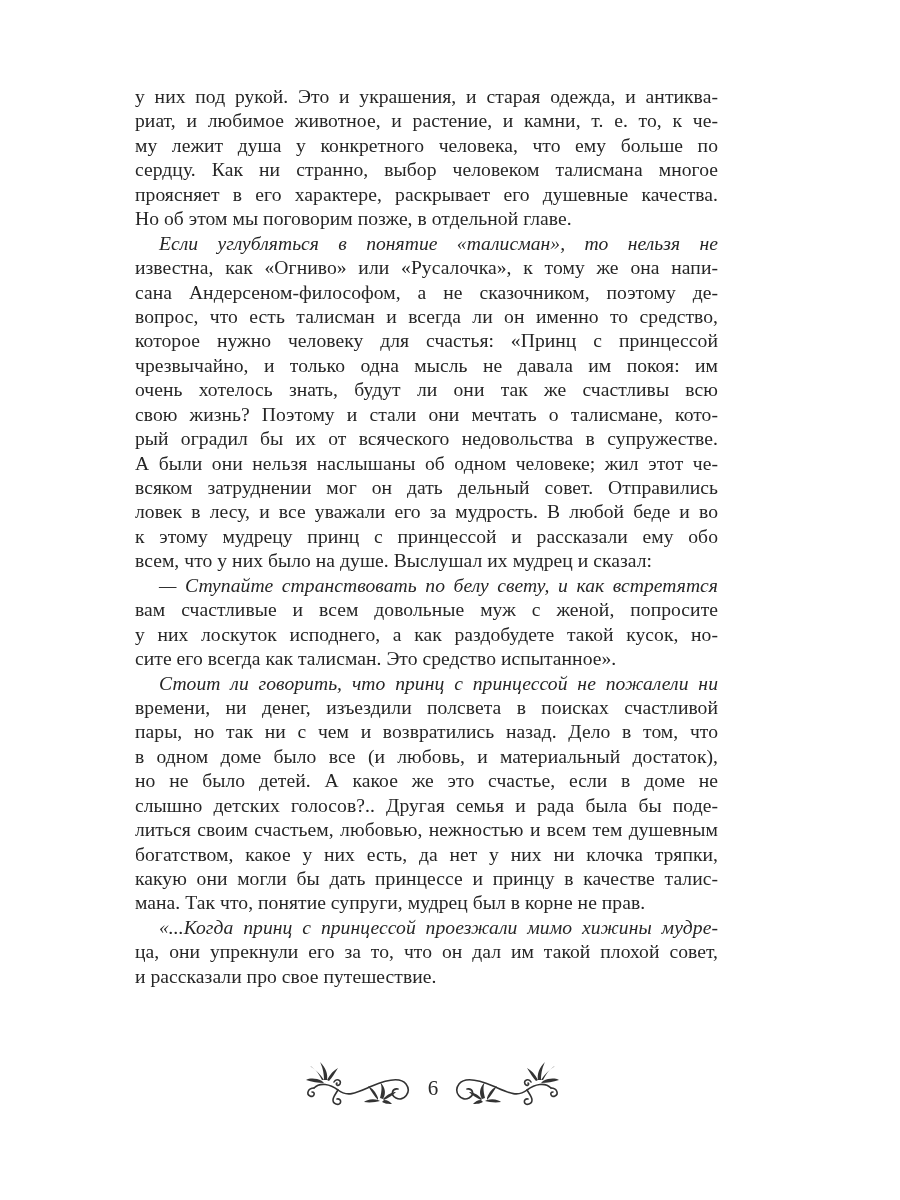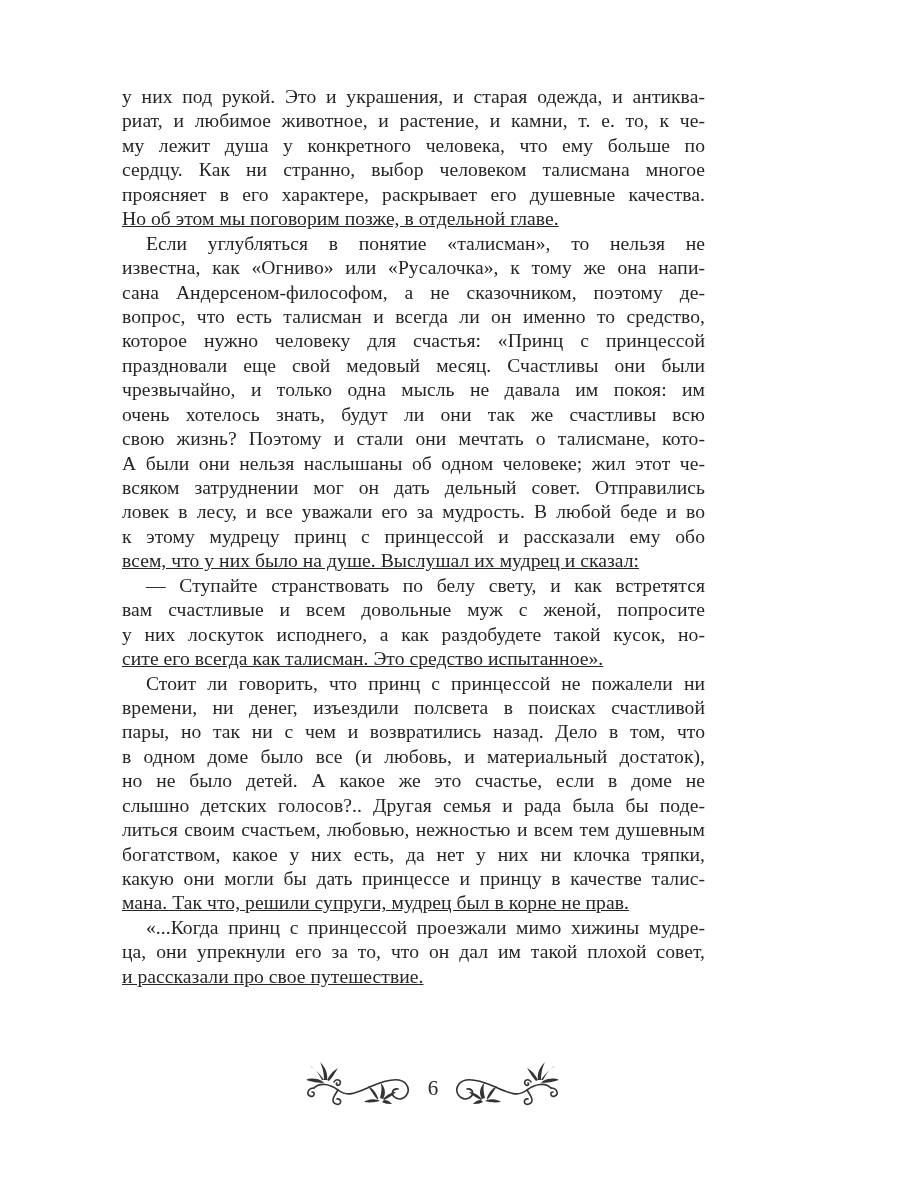--- a/index.html
+++ b/index.html
@@ -10,40 +10,40 @@
   body {
     width: 900px;
     height: 1200px;
     position: relative;
     overflow: hidden;
     font-family: "Liberation Serif", "DejaVu Serif", serif;
     color: #262626;
   }
   .page-body {
     position: absolute;
-    left: 122px;
+    left: 135px;
     top: 85px;
     width: 583px;
   }
   .line {
     display: block;
     height: 24.45px;
     line-height: 24.45px;
     font-size: 19.6px;
     white-space: nowrap;
     text-align: justify;
     text-align-last: justify;
     letter-spacing: 0.05px;
   }
   .line.last {
     text-align-last: left;
-    text-decoration: underline;
   }
   .line.indent {
     padding-left: 24px;
+    font-style: italic;
   }
   .footer {
     position: absolute;
     left: 300px;
     top: 1060px;
     width: 265px;
     height: 55px;
   }
   .ornament {
     position: absolute;
@@ -72,43 +72,43 @@
     <span class="line">риат, и любимое животное, и растение, и камни, т. е. то, к че-</span>
     <span class="line">му лежит душа у конкретного человека, что ему больше по</span>
     <span class="line">сердцу. Как ни странно, выбор человеком талисмана многое</span>
     <span class="line">проясняет в его характере, раскрывает его душевные качества.</span>
     <span class="line last">Но об этом мы поговорим позже, в отдельной главе.</span>
     <span class="line indent">Если углубляться в понятие «талисман», то нельзя не</span>
     <span class="line">известна, как «Огниво» или «Русалочка», к тому же она напи-</span>
     <span class="line">сана Андерсеном-философом, а не сказочником, поэтому де-</span>
     <span class="line">вопрос, что есть талисман и всегда ли он именно то средство,</span>
     <span class="line">которое нужно человеку для счастья: «Принц с принцессой</span>
-    <span class="line">праздновали еще свой медовый месяц. Счастливы они были</span>
     <span class="line">чрезвычайно, и только одна мысль не давала им покоя: им</span>
     <span class="line">очень хотелось знать, будут ли они так же счастливы всю</span>
     <span class="line">свою жизнь? Поэтому и стали они мечтать о талисмане, кото-</span>
+    <span class="line">рый оградил бы их от всяческого недовольства в супружестве.</span>
     <span class="line">А были они нельзя наслышаны об одном человеке; жил этот че-</span>
     <span class="line">всяком затруднении мог он дать дельный совет. Отправились</span>
     <span class="line">ловек в лесу, и все уважали его за мудрость. В любой беде и во</span>
     <span class="line">к этому мудрецу принц с принцессой и рассказали ему обо</span>
     <span class="line last">всем, что у них было на душе. Выслушал их мудрец и сказал:</span>
     <span class="line indent">— Ступайте странствовать по белу свету, и как встретятся</span>
     <span class="line">вам счастливые и всем довольные муж с женой, попросите</span>
     <span class="line">у них лоскуток исподнего, а как раздобудете такой кусок, но-</span>
     <span class="line last">сите его всегда как талисман. Это средство испытанное».</span>
     <span class="line indent">Стоит ли говорить, что принц с принцессой не пожалели ни</span>
     <span class="line">времени, ни денег, изъездили полсвета в поисках счастливой</span>
     <span class="line">пары, но так ни с чем и возвратились назад. Дело в том, что</span>
     <span class="line">в одном доме было все (и любовь, и материальный достаток),</span>
     <span class="line">но не было детей. А какое же это счастье, если в доме не</span>
     <span class="line">слышно детских голосов?.. Другая семья и рада была бы поде-</span>
     <span class="line">литься своим счастьем, любовью, нежностью и всем тем душевным</span>
     <span class="line">богатством, какое у них есть, да нет у них ни клочка тряпки,</span>
     <span class="line">какую они могли бы дать принцессе и принцу в качестве талис-</span>
-    <span class="line last">мана. Так что, решили супруги, мудрец был в корне не прав.</span>
+    <span class="line last">мана. Так что, понятие супруги, мудрец был в корне не прав.</span>
     <span class="line indent">«...Когда принц с принцессой проезжали мимо хижины мудре-</span>
     <span class="line">ца, они упрекнули его за то, что он дал им такой плохой совет,</span>
     <span class="line last">и рассказали про свое путешествие.</span>
   </div>
 
 <div class="footer">
   <svg class="ornament left" viewBox="0 0 115 50" xmlns="http://www.w3.org/2000/svg">
     <g fill="none" stroke="#333" stroke-width="1.6" stroke-linecap="round">
 
       <path d="M14 26 C 20 20, 30 22, 38 28 C 48 36, 58 30, 72 24 C 86 18, 100 14, 106 22 C 112 30, 104 40, 96 36 C 90 33, 92 26, 98 27"></path>

